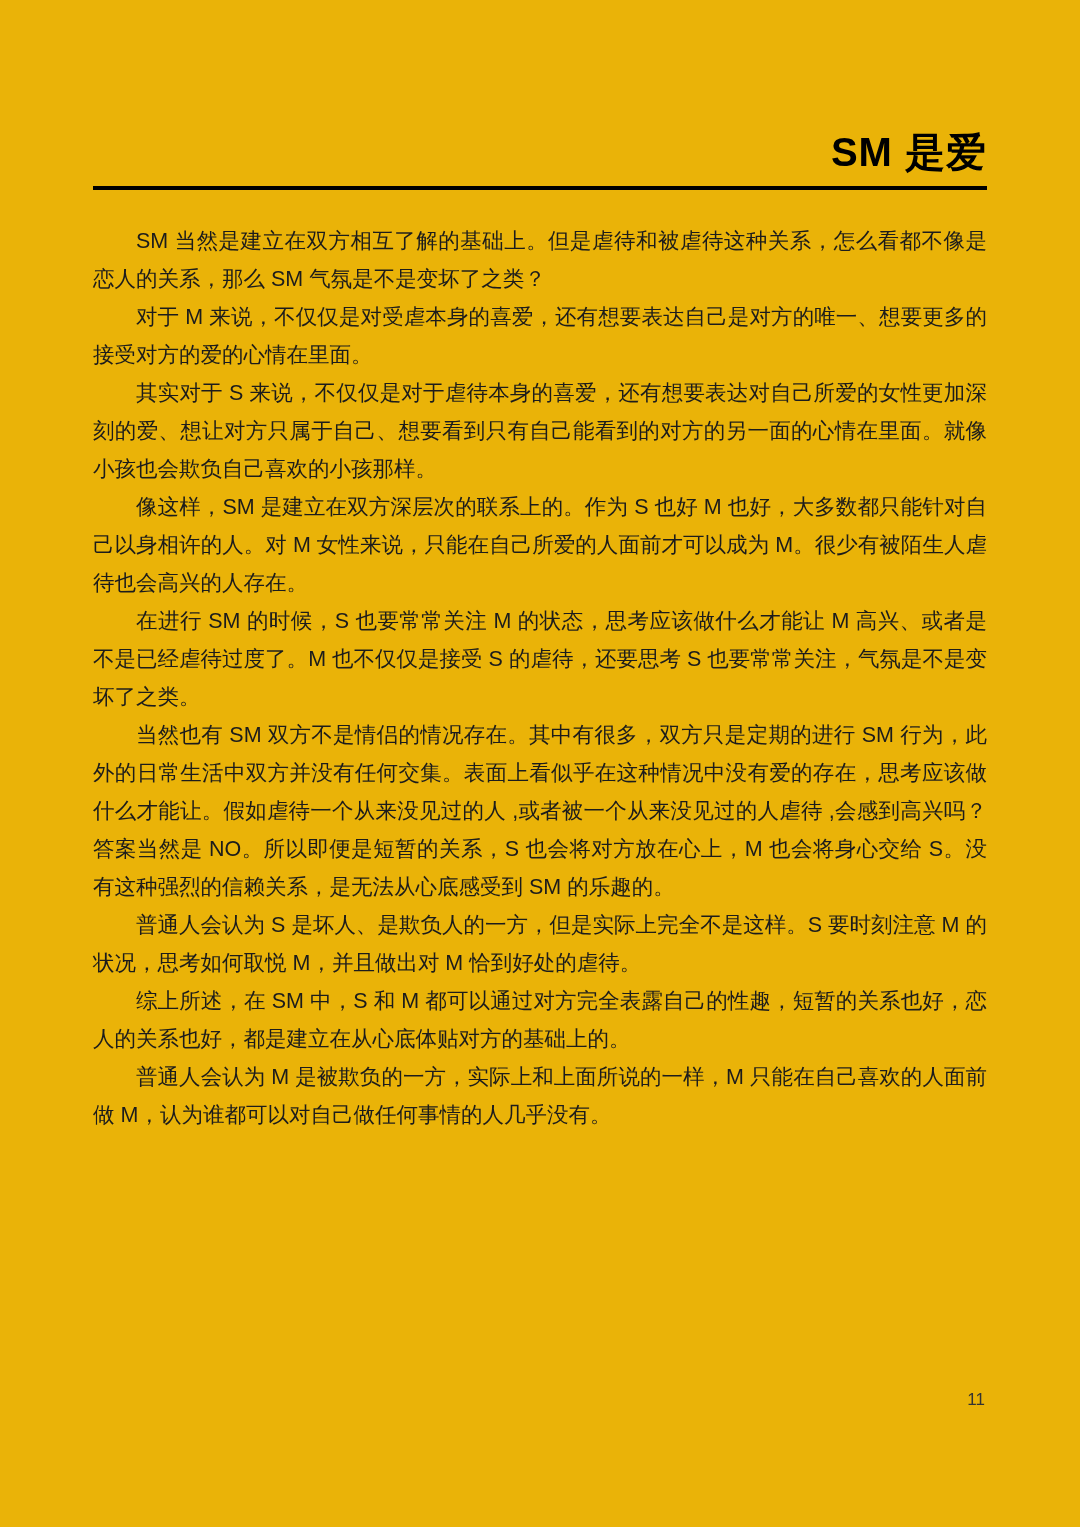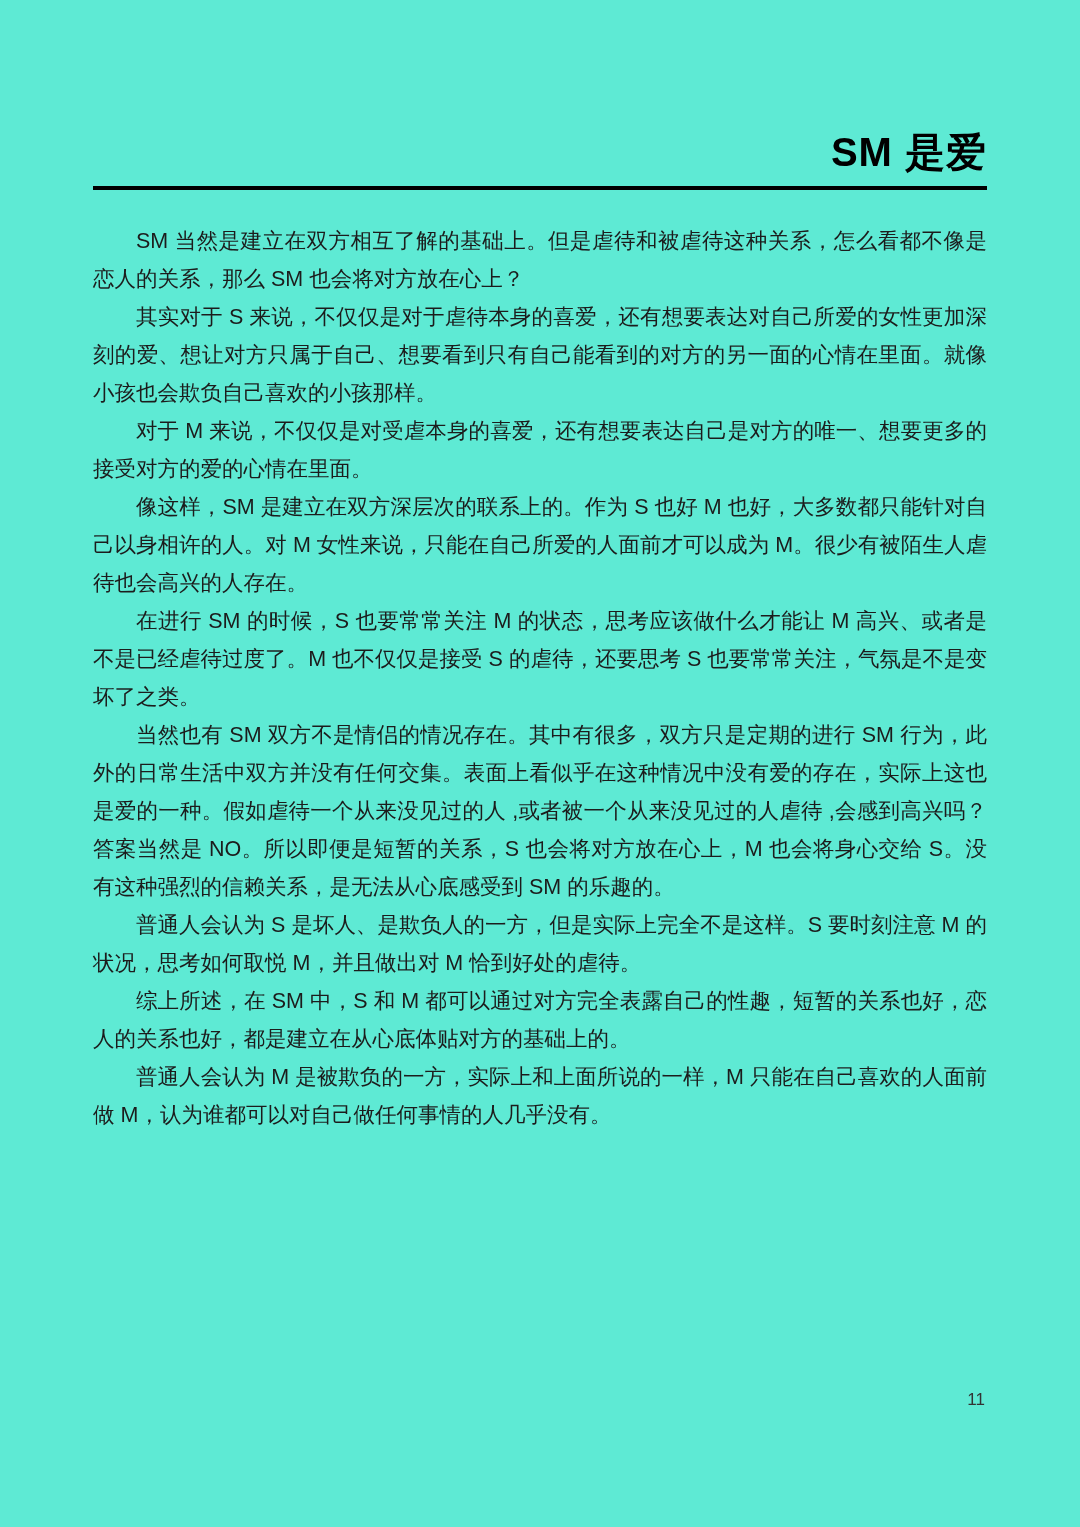--- a/index.html
+++ b/index.html
@@ -4,21 +4,21 @@
 <style>
   html, body {
     margin: 0;
     padding: 0;
     background: #ffffff;
   }
   .page {
     position: relative;
     width: 1080px;
     height: 1527px;
-    background: #5eead4;
+    background: #eab308;
     overflow: hidden;
     font-family: "Liberation Sans", "DejaVu Sans", sans-serif;
     color: #1c1c1c;
   }
   .content {
     position: absolute;
     left: 93px;
     top: 0;
     width: 894px;
   }
@@ -64,26 +64,26 @@
 
 <div class="page">
   <div class="content">
 
     <header class="doc-header">
       <div class="doc-title">SM 是爱</div>
       <div class="doc-rule"></div>
     </header>
 
     <main class="doc-body">
-      <p>SM 当然是建立在双方相互了解的基础上。但是虐待和被虐待这种关系，怎么看都不像是恋人的关系，那么 SM 也会将对方放在心上？</p>
+      <p>SM 当然是建立在双方相互了解的基础上。但是虐待和被虐待这种关系，怎么看都不像是恋人的关系，那么 SM 气氛是不是变坏了之类？</p>
+      <p>对于 M 来说，不仅仅是对受虐本身的喜爱，还有想要表达自己是对方的唯一、想要更多的接受对方的爱的心情在里面。</p>
       <p>其实对于 S 来说，不仅仅是对于虐待本身的喜爱，还有想要表达对自己所爱的女性更加深刻的爱、想让对方只属于自己、想要看到只有自己能看到的对方的另一面的心情在里面。就像小孩也会欺负自己喜欢的小孩那样。</p>
-      <p>对于 M 来说，不仅仅是对受虐本身的喜爱，还有想要表达自己是对方的唯一、想要更多的接受对方的爱的心情在里面。</p>
       <p>像这样，SM 是建立在双方深层次的联系上的。作为 S 也好 M 也好，大多数都只能针对自己以身相许的人。对 M 女性来说，只能在自己所爱的人面前才可以成为 M。很少有被陌生人虐待也会高兴的人存在。</p>
       <p>在进行 SM 的时候，S 也要常常关注 M 的状态，思考应该做什么才能让 M 高兴、或者是不是已经虐待过度了。M 也不仅仅是接受 S 的虐待，还要思考 S 也要常常关注，气氛是不是变坏了之类。</p>
-      <p>当然也有 SM 双方不是情侣的情况存在。其中有很多，双方只是定期的进行 SM 行为，此外的日常生活中双方并没有任何交集。表面上看似乎在这种情况中没有爱的存在，实际上这也是爱的一种。假如虐待一个从来没见过的人 ,或者被一个从来没见过的人虐待 ,会感到高兴吗？答案当然是 NO。所以即便是短暂的关系，S 也会将对方放在心上，M 也会将身心交给 S。没有这种强烈的信赖关系，是无法从心底感受到 SM 的乐趣的。</p>
+      <p>当然也有 SM 双方不是情侣的情况存在。其中有很多，双方只是定期的进行 SM 行为，此外的日常生活中双方并没有任何交集。表面上看似乎在这种情况中没有爱的存在，思考应该做什么才能让。假如虐待一个从来没见过的人 ,或者被一个从来没见过的人虐待 ,会感到高兴吗？答案当然是 NO。所以即便是短暂的关系，S 也会将对方放在心上，M 也会将身心交给 S。没有这种强烈的信赖关系，是无法从心底感受到 SM 的乐趣的。</p>
       <p>普通人会认为 S 是坏人、是欺负人的一方，但是实际上完全不是这样。S 要时刻注意 M 的状况，思考如何取悦 M，并且做出对 M 恰到好处的虐待。</p>
       <p>综上所述，在 SM 中，S 和 M 都可以通过对方完全表露自己的性趣，短暂的关系也好，恋人的关系也好，都是建立在从心底体贴对方的基础上的。</p>
       <p>普通人会认为 M 是被欺负的一方，实际上和上面所说的一样，M 只能在自己喜欢的人面前做 M，认为谁都可以对自己做任何事情的人几乎没有。</p>
     </main>
 
   </div>
 
   <div class="page-number">11</div>
 </div>
 

